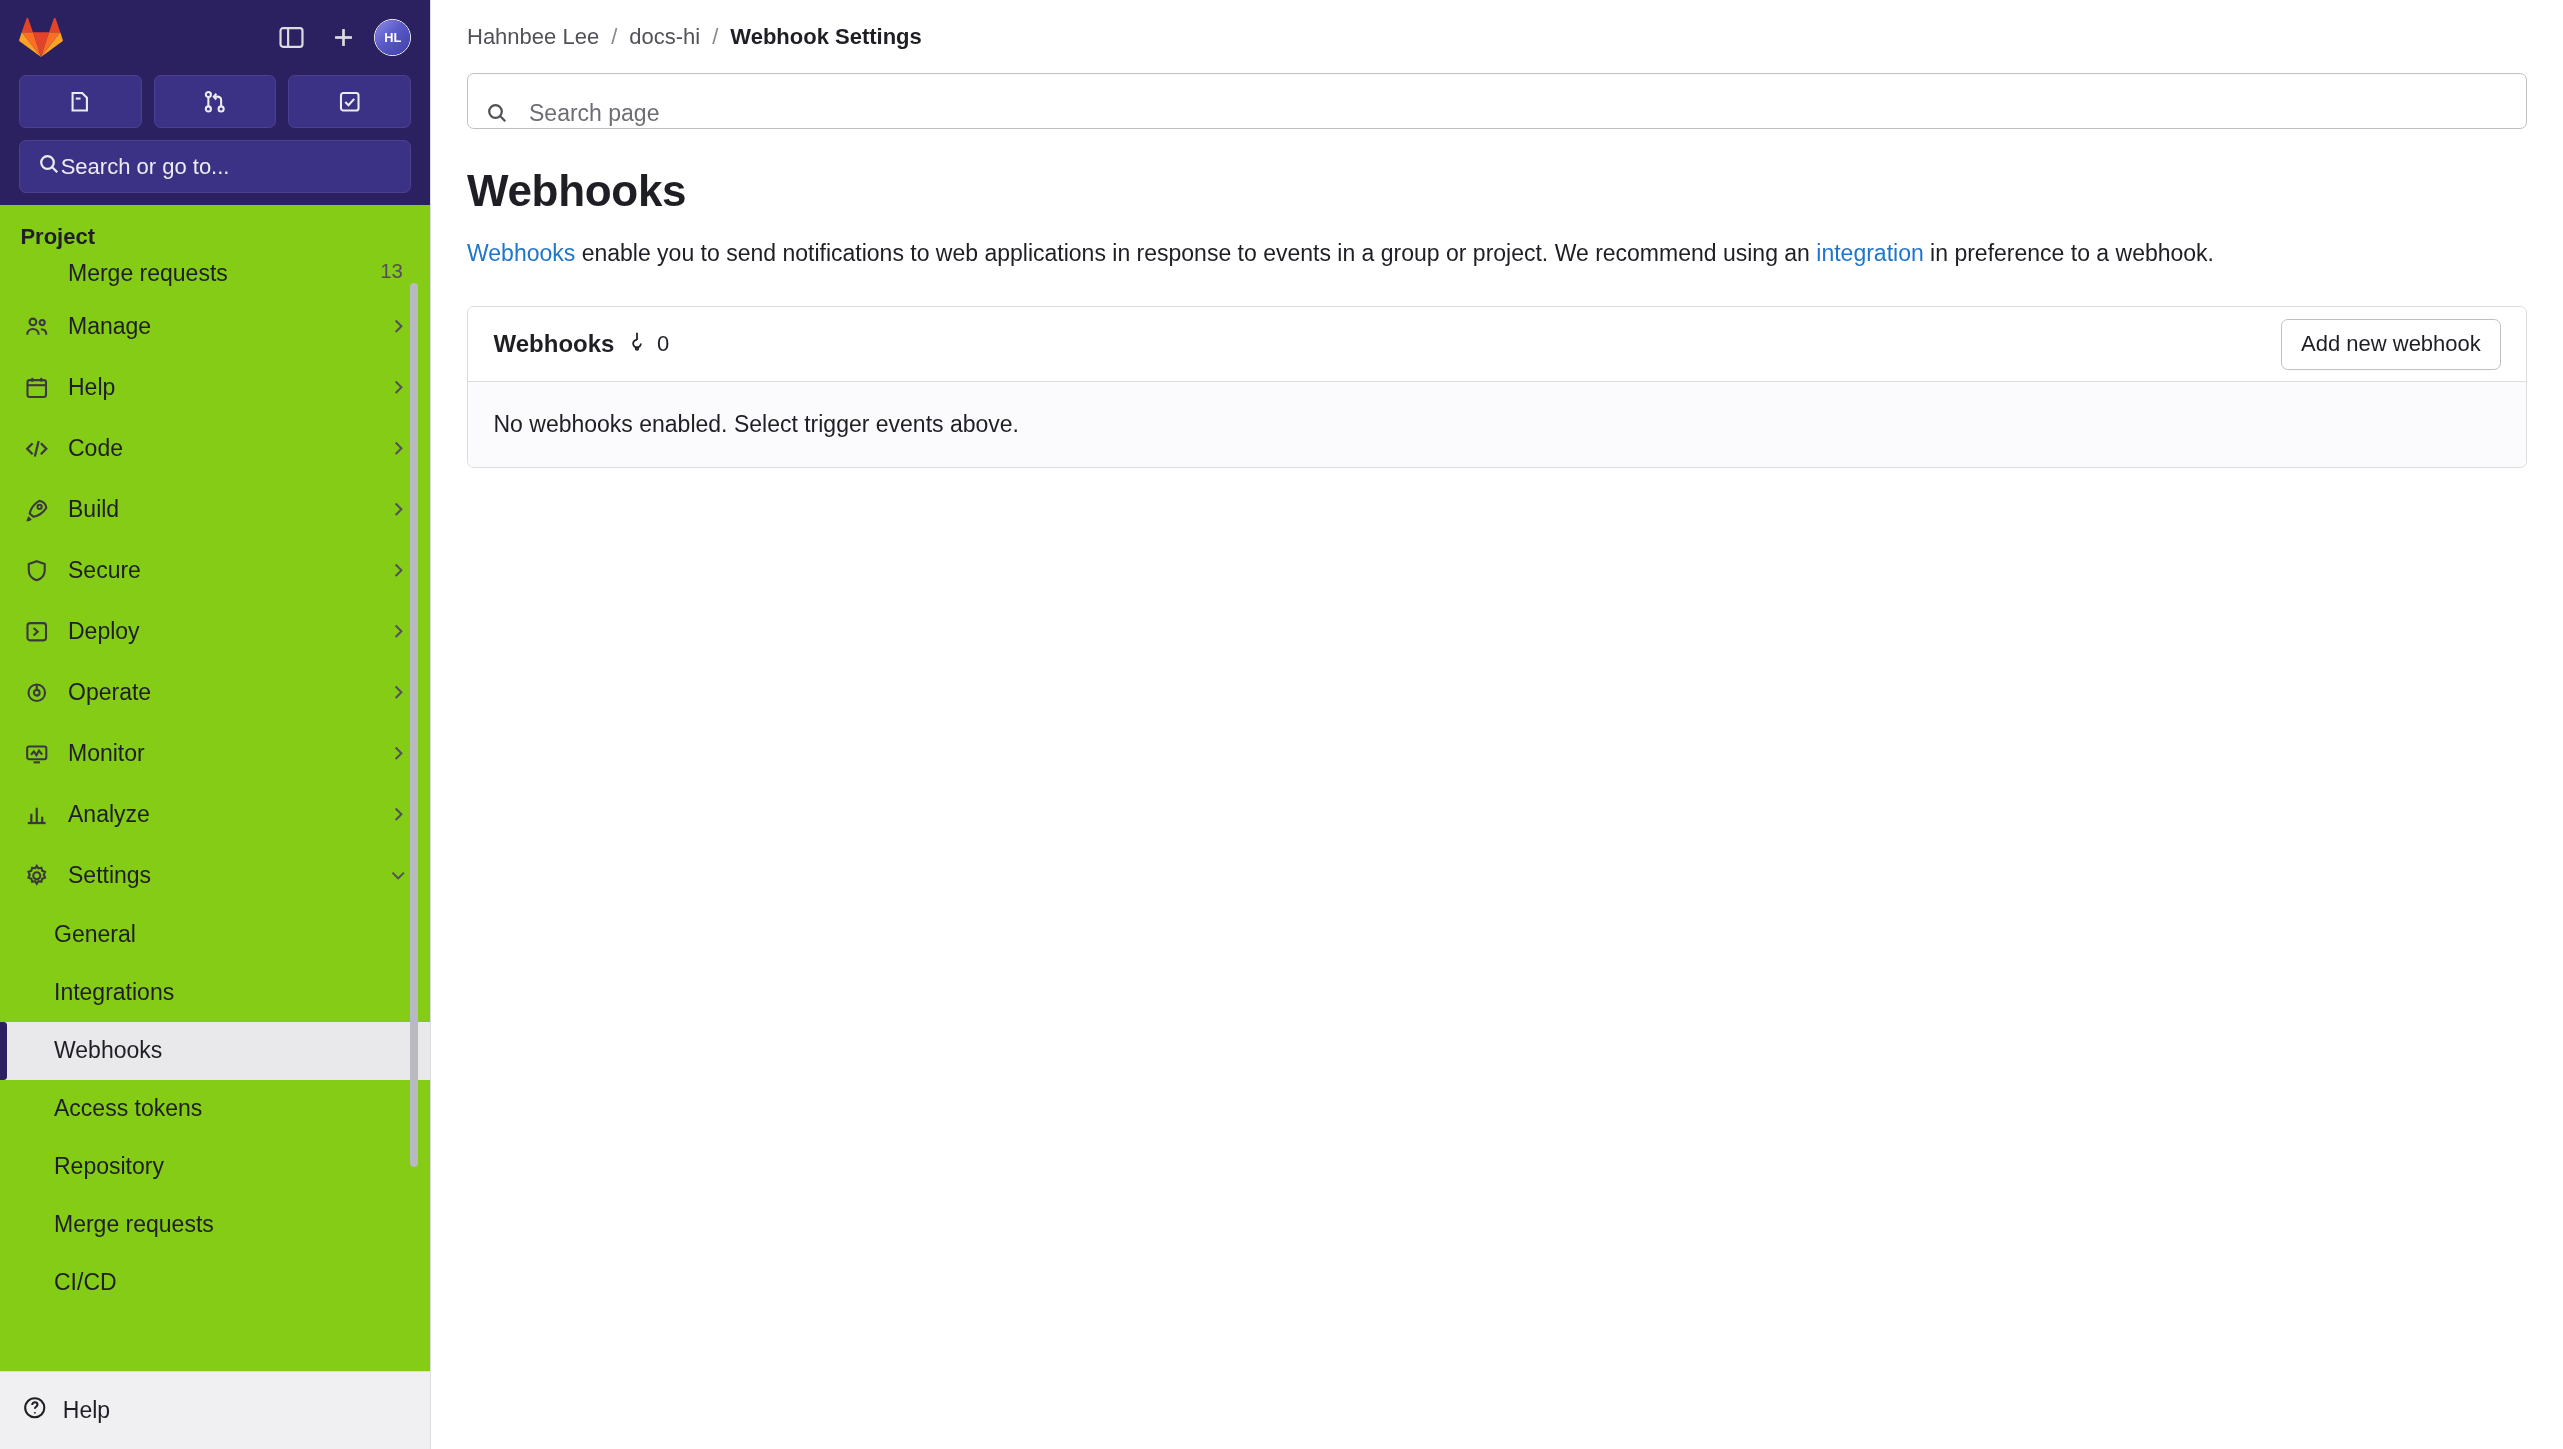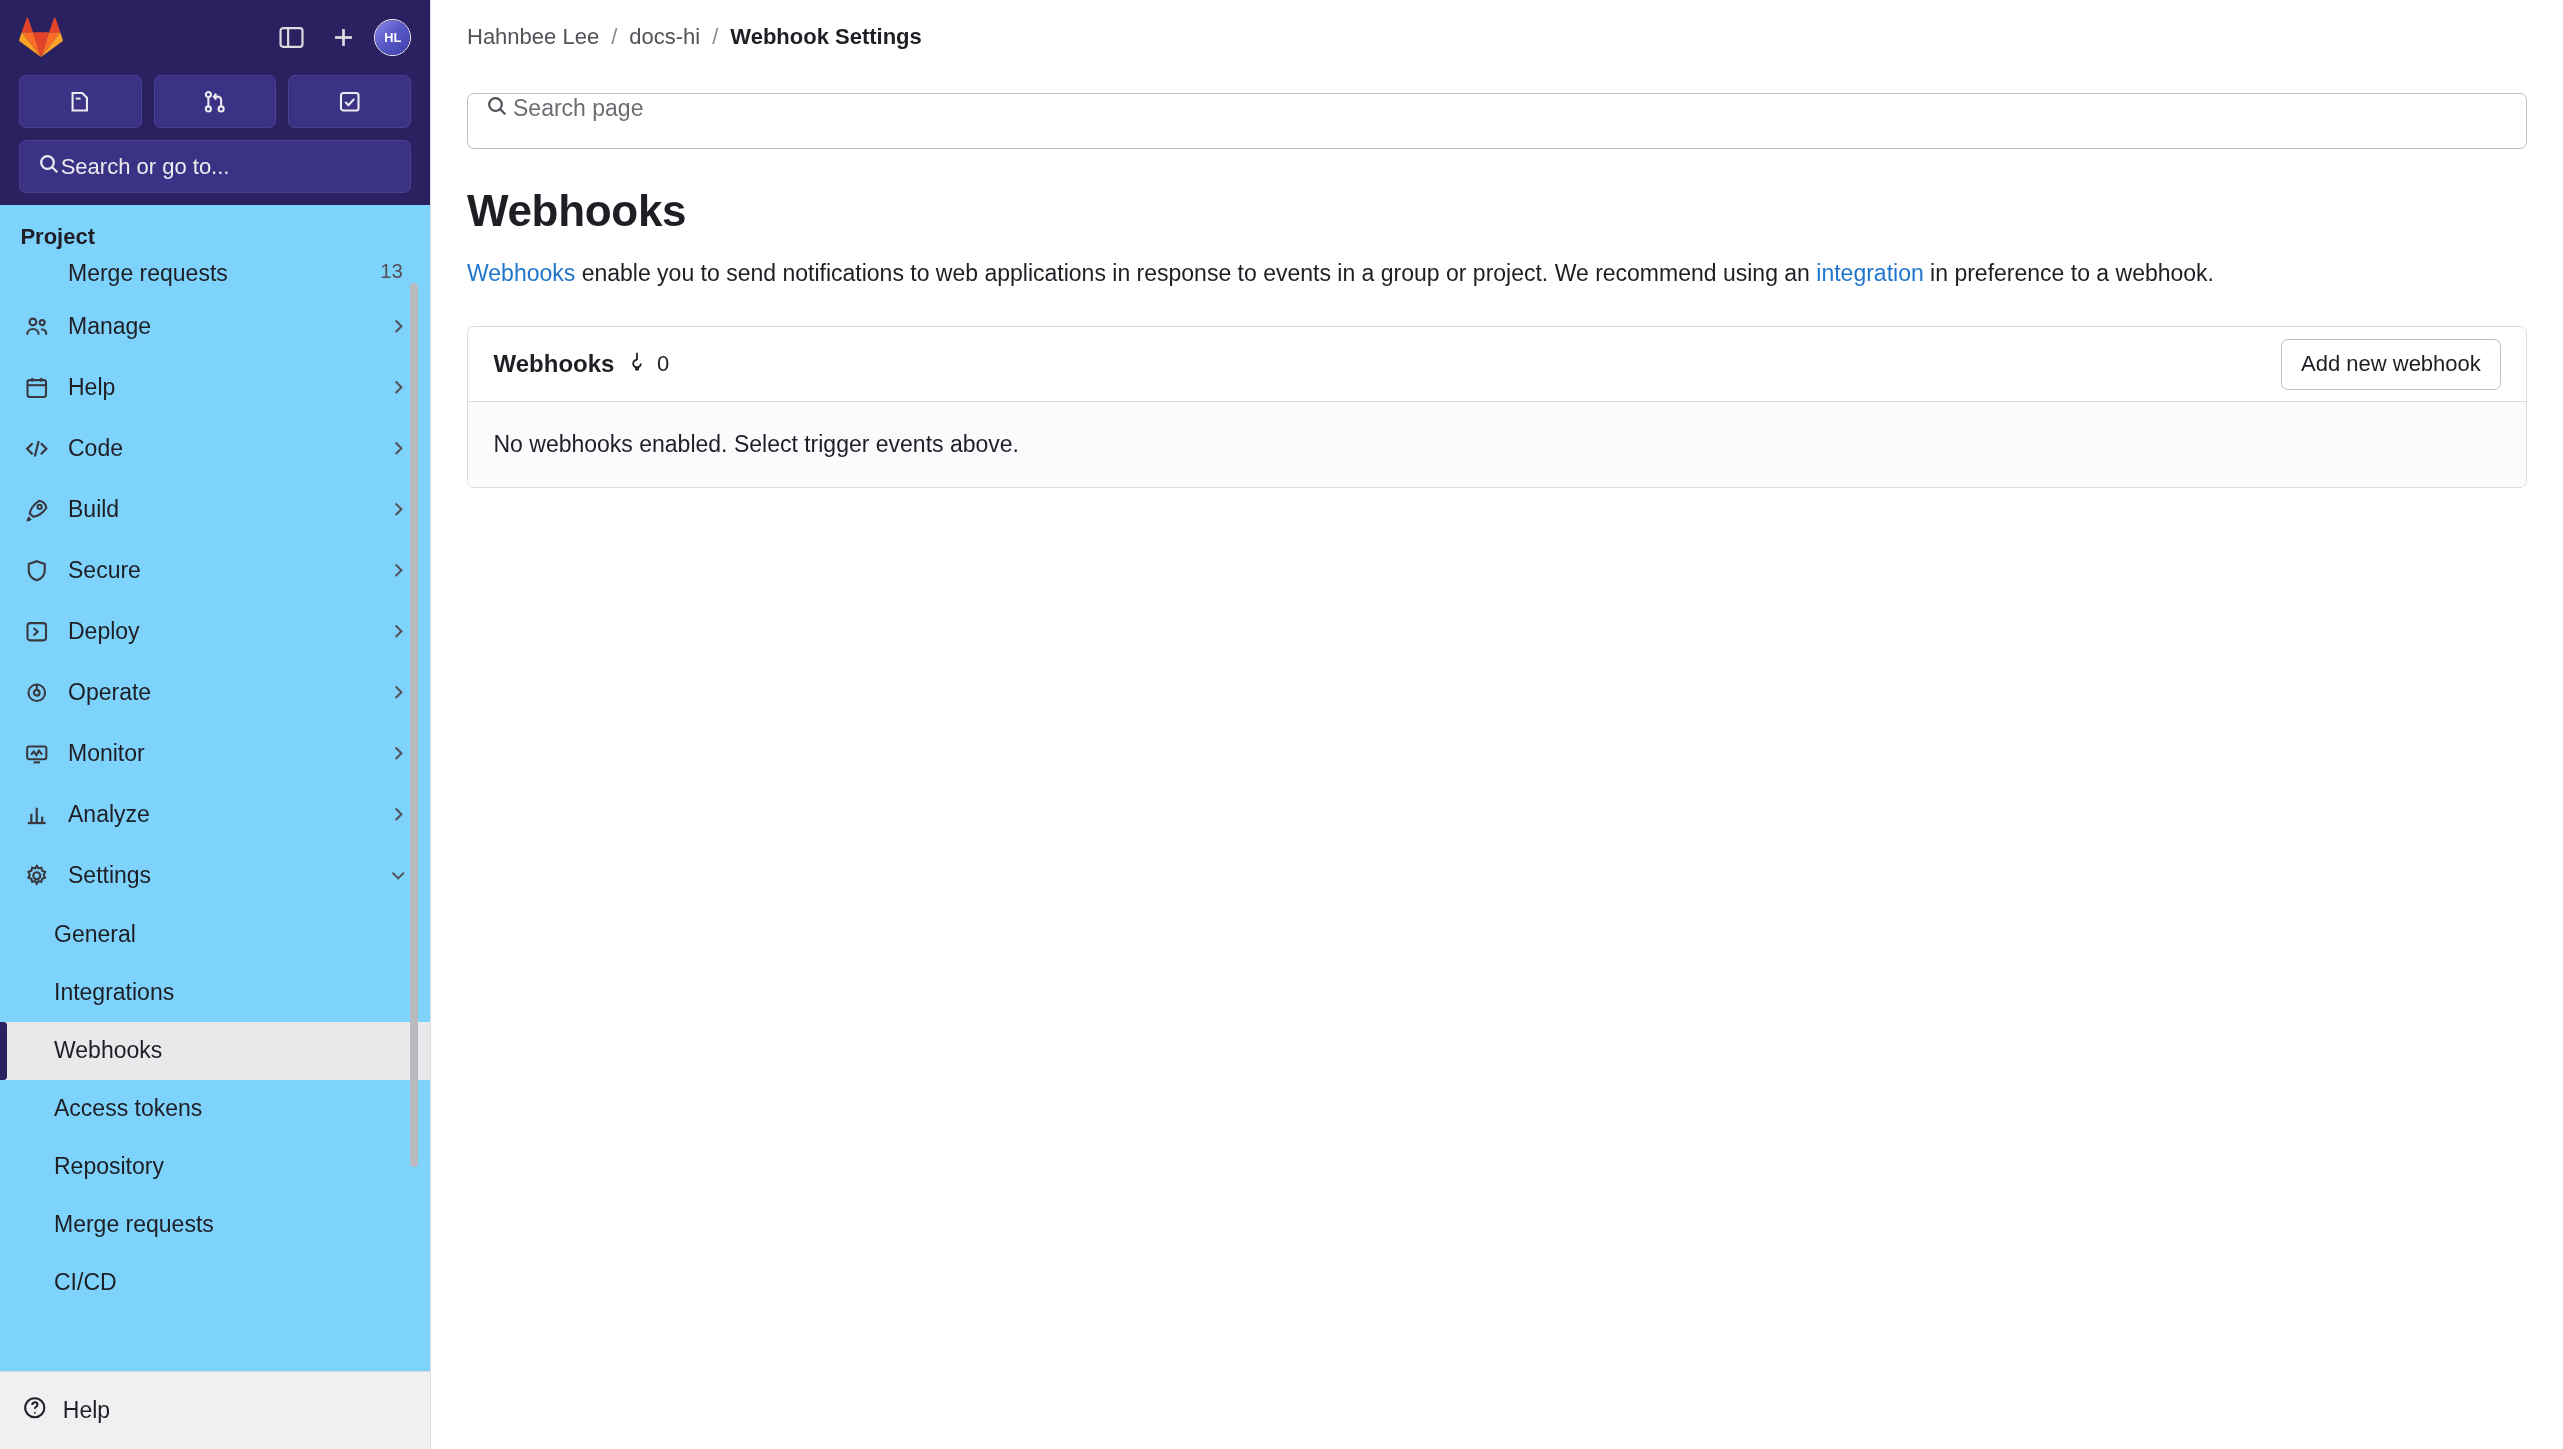--- a/index.html
+++ b/index.html
@@ -88,21 +88,21 @@
     display: flex; align-items: center;
     padding: 0 17px;
     color: #ececf0;
     font-size: 22px;
   }
 
   .sidebar-scroll-area {
     flex: 1;
     overflow: hidden;
     position: relative;
-    background: #7dd3fc;
+    background: #84cc16;
   }
   .project-label {
     font-size: 22px;
     font-weight: bold;
     color: #1f1e24;
     padding: 18.7px 20.4px 10.2px 20.4px;
   }
   .nav-list {
     padding: 0 0 0 0;
   }
@@ -203,25 +203,24 @@
   .breadcrumb-bar .sep { color: #89888d; }
 
   .content {
     padding: 0 36px;
   }
   .search-page {
     height: 56px;
     border: 0.9px solid #bfbfc3;
     border-radius: 6.8px;
     display: flex;
-    align-items: flex-start;
-    gap: 2px;
+    align-items: flex-end;
+    gap: 18px;
     padding: 0 17px;
     margin-bottom: 37px;
-    margin-top: 20px;
   }
   .search-page input {
     border: none;
     outline: none;
     font-size: 23px;
     font-family: "Liberation Sans", sans-serif;
     color: #1f1e24;
     width: 100%;
     background: transparent;
   }

